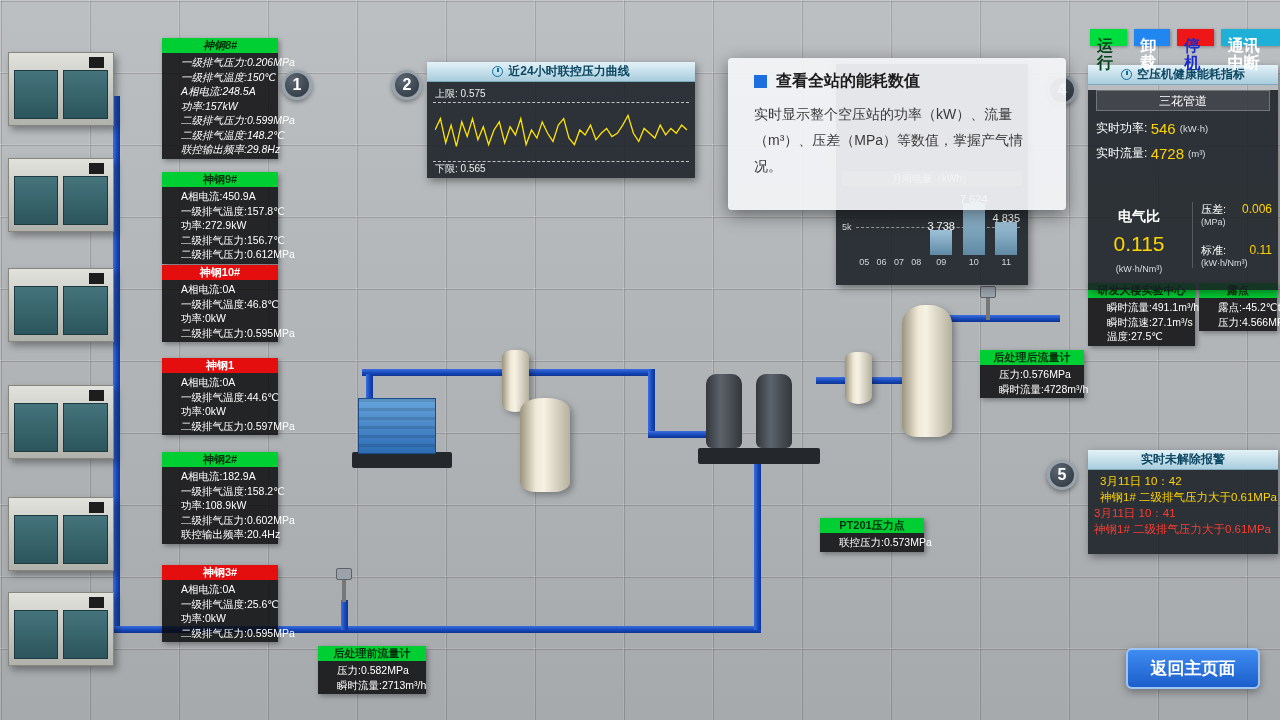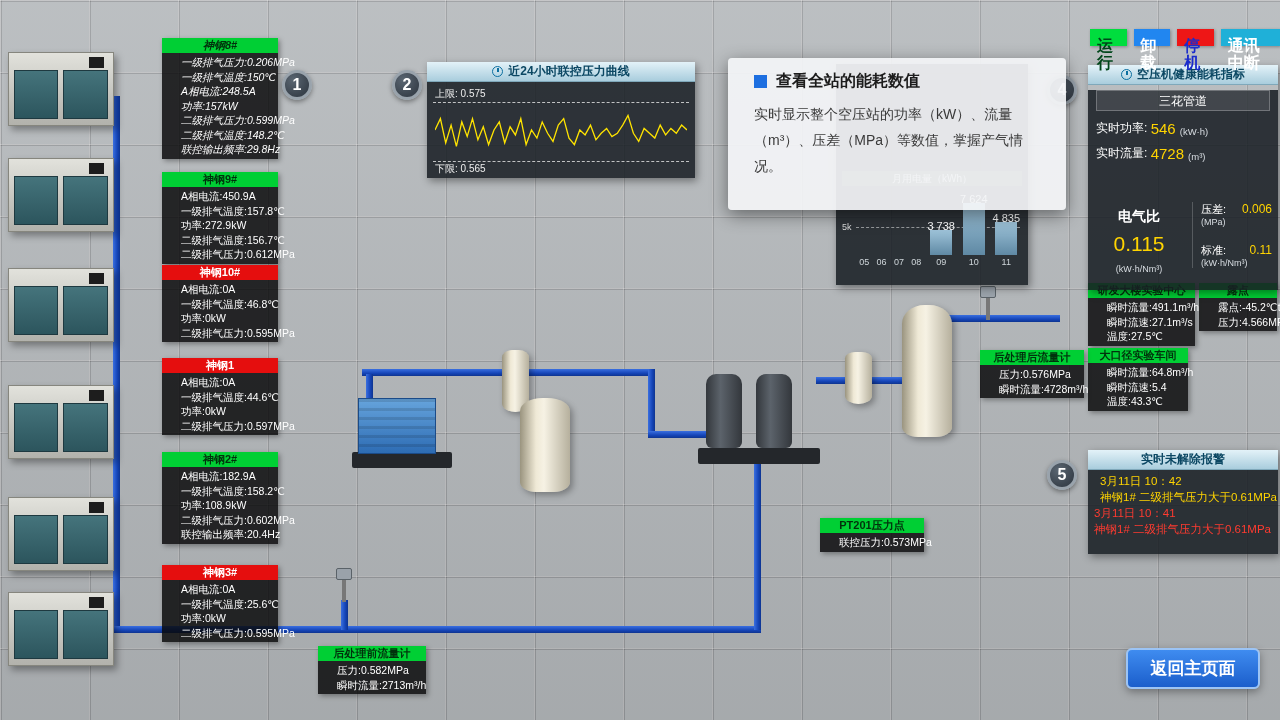--- a/index.html
+++ b/index.html
@@ -50,21 +50,21 @@
   .bar-wrap{position:absolute;left:6px;right:6px;bottom:6px;height:92px;}
   .band{position:absolute;left:0;right:0;top:-16px;height:15px;background:rgba(110,130,110,.45);color:#e9f1e9;font-size:10px;text-align:center;line-height:15px;}
   .bars{position:absolute;left:16px;right:2px;bottom:12px;top:2px;display:flex;align-items:flex-end;gap:5px;}
   .bar-col{flex:1;display:flex;flex-direction:column;align-items:center;justify-content:flex-end;}
   .bar-val{font-size:11px;color:#fff;white-space:nowrap;height:10px;}
   .bar{width:80%;background:linear-gradient(180deg,#9fc4da,#5f89a4);}
   .bar-m{font-size:9px;color:#cfd6da;margin-top:2px;}
   .grid5k{position:absolute;left:14px;right:2px;border-top:1px dashed rgba(255,255,255,.5);}
   .ytick{position:absolute;left:0;font-size:9px;color:#ddd;}
   
-  .row{display:flex;align-items:flex-end;color:#fff;font-size:12px;padding:4px 8px;}
+  .row{display:flex;align-items:center;color:#fff;font-size:12px;padding:4px 8px;}
   .val-y{color:#ffd400;font-weight:normal;}
   .unit{font-size:9.5px;color:#d8dde2;margin-left:4px;}
   .select-strip{margin:5px 8px;height:21px;line-height:21px;text-align:center;color:#fff;font-size:12px;background:rgba(255,255,255,.10);border:1px solid rgba(255,255,255,.25);cursor:pointer;}
   
   .legend{position:absolute;display:flex;gap:7px;z-index:8;}
   .lg{height:17px;line-height:17px;padding:8px 7px;font-size:16px;font-weight:bold;box-shadow:1px 1px 3px rgba(0,0,0,.3);}
   
   .al-line{font-size:11.5px;line-height:16px;padding:0 6px;white-space:nowrap;}
   .al-yellow{color:#ffd400;padding-left:12px;}
   .al-red{color:#ff3b30;}
@@ -150,21 +150,21 @@
         <div class="cp-line">二级排气温度:148.2℃</div>
         <div class="cp-line">联控输出频率:29.8Hz</div>
       </div>
     </div>
   <div class="dpanel" style="left:162px;top:172px;width:116px;">
       <div class="cp-head green">神钢9#</div>
       <div class="cp-body">
         <div class="cp-line">A相电流:450.9A</div>
         <div class="cp-line">一级排气温度:157.8℃</div>
         <div class="cp-line">功率:272.9kW</div>
-        <div class="cp-line">二级排气温度:156.7℃</div>
+        <div class="cp-line">二级排气压力:156.7℃</div>
         <div class="cp-line">二级排气压力:0.612MPa</div>
       </div>
     </div>
   <div class="dpanel" style="left:162px;top:265px;width:116px;">
       <div class="cp-head red">神钢10#</div>
       <div class="cp-body">
         <div class="cp-line">A相电流:0A</div>
         <div class="cp-line">一级排气温度:46.8℃</div>
         <div class="cp-line">功率:0kW</div>
         <div class="cp-line">二级排气压力:0.595MPa</div>
@@ -319,28 +319,20 @@
         <div class="cp-line">温度:27.5℃</div>
       </div>
     </div>
   <div class="dpanel" style="left:1199px;top:283px;width:78px;">
       <div class="cp-head green">露点</div>
       <div class="cp-body">
         <div class="cp-line">露点:-45.2℃td</div>
         <div class="cp-line">压力:4.566MPa</div>
       </div>
     </div>
-  <div class="dpanel" style="left:1088px;top:348px;width:100px;">
-      <div class="cp-head green">大口径实验车间</div>
-      <div class="cp-body">
-        <div class="cp-line">瞬时流量:64.8m³/h</div>
-        <div class="cp-line">瞬时流速:5.4</div>
-        <div class="cp-line">温度:43.3℃</div>
-      </div>
-    </div>
 
   <div class="hpanel" style="left:1088px;top:450px;width:190px;">
     <div class="hd">
         <span>实时未解除报警</span>
       </div>
     <div class="bd" id="alarm-body" style="height:84px;overflow:hidden;padding-top:3px;">
         <div class="al-line al-yellow">3月11日 10：42</div>
         <div class="al-line al-yellow">神钢1# 二级排气压力大于0.61MPa</div>
         <div class="al-line al-red">3月11日 10：41</div>
         <div class="al-line al-red">神钢1# 二级排气压力大于0.61MPa</div>

